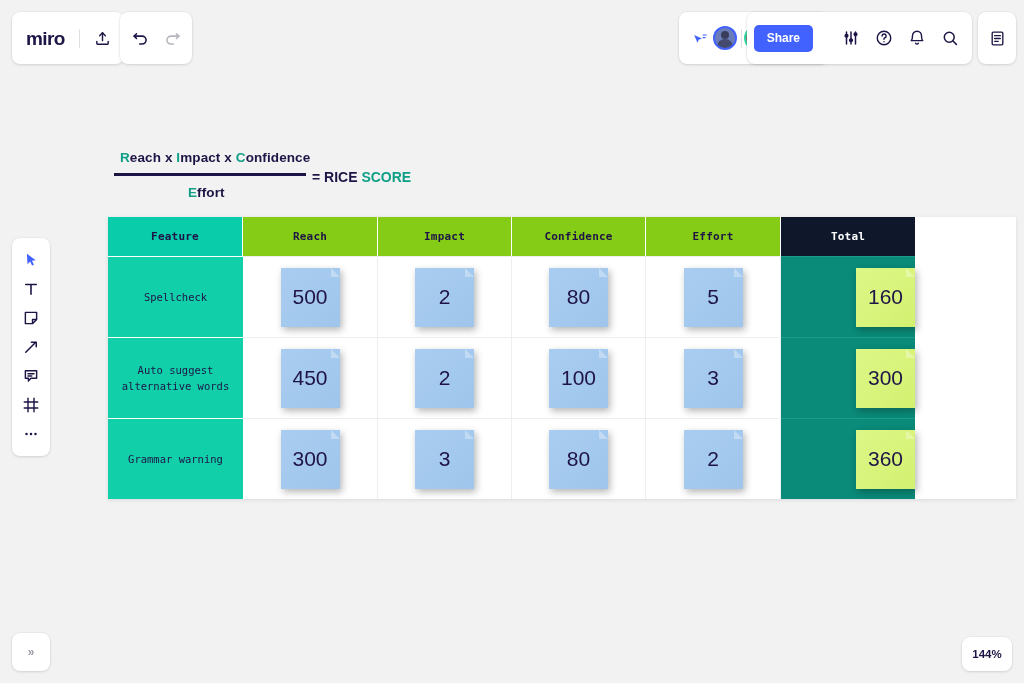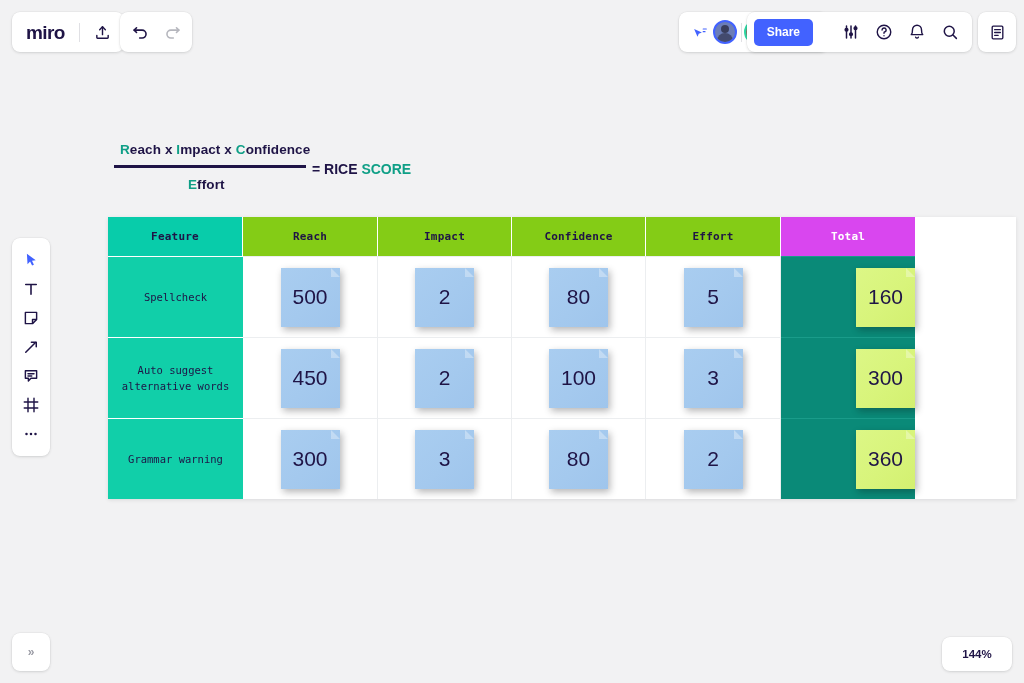--- a/index.html
+++ b/index.html
@@ -23,21 +23,21 @@
     width: 1024px;
     height: 58px;
   }
   .pill {
     position: absolute;
     background: #ffffff;
     border-radius: 8px;
     box-shadow: 0 1px 3px rgba(12,13,15,0.12), 0 0 0 0.5px rgba(12,13,15,0.05);
     display: flex;
     align-items: center;
-    height: 40px;
+    height: 52px;
   }
   #brand-pill {
     left: 12px; top: 12px;
     padding: 0 6px 0 14px;
     gap: 4px;
   }
   #miro-logo {
     font-size: 19px;
     font-weight: bold;
     color: #1f1446;
@@ -164,21 +164,21 @@
     align-items: center;
     justify-content: center;
     border-radius: 5px;
     cursor: pointer;
   }
 
   
   #formula {
     position: absolute;
     left: 112px;
-    top: 138px;
+    top: 146px;
     width: 320px;
     height: 62px;
   }
   .f-line {
     font-size: 13.5px;
     font-weight: bold;
     color: #1f1446;
     white-space: nowrap;
     letter-spacing: 0.1px;
   }
@@ -220,21 +220,21 @@
     font-family: "DejaVu Sans Mono", monospace;
     font-size: 11px;
     font-weight: bold;
     display: flex;
     align-items: center;
     justify-content: center;
     border-right: 1px solid #ffffff;
     letter-spacing: 0.2px;
   }
   .th.feature-head { background: #08ccaa; }
-  .th.total-head { background: #d946ef; color: #ffffff; border-right: none; }
+  .th.total-head { background: #0f172a; color: #ffffff; border-right: none; }
 
   .td-feature {
     background: #11cfa9;
     color: #1f1446;
     font-family: "DejaVu Sans Mono", monospace;
     font-size: 10.5px;
     display: flex;
     align-items: center;
     justify-content: center;
     text-align: center;
@@ -302,21 +302,21 @@
     justify-content: center;
     color: #9b9ca5;
     font-size: 12px;
     font-weight: bold;
     cursor: pointer;
   }
   #zoom-pill {
     position: absolute;
     right: 12px; bottom: 12px;
     min-width: 50px; height: 34px;
-    padding: 0 10px;
+    padding: 0 0;
     background: #fff;
     border-radius: 8px;
     box-shadow: 0 1px 3px rgba(12,13,15,0.12), 0 0 0 0.5px rgba(12,13,15,0.05);
     display: flex;
     align-items: center;
     justify-content: center;
     color: #1f1446;
     font-size: 11.5px;
     font-weight: bold;
     cursor: pointer;

